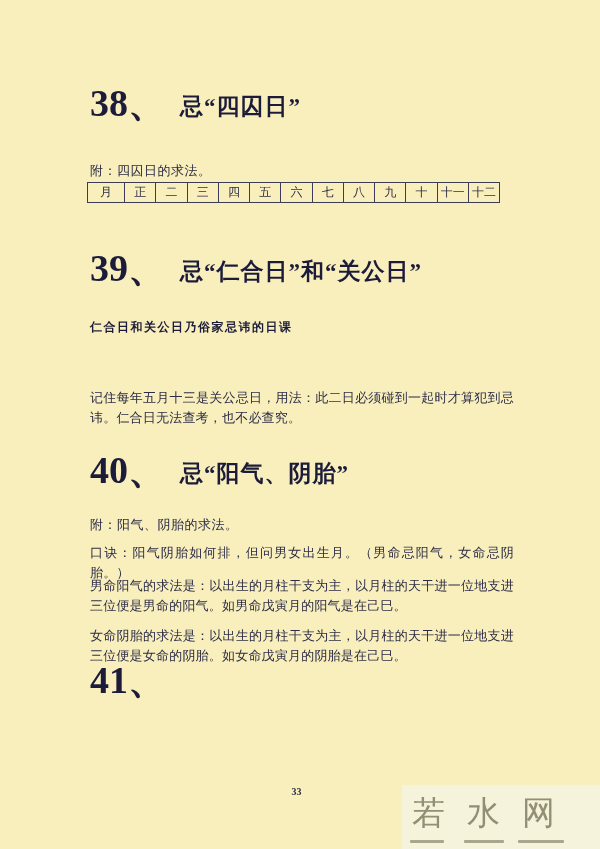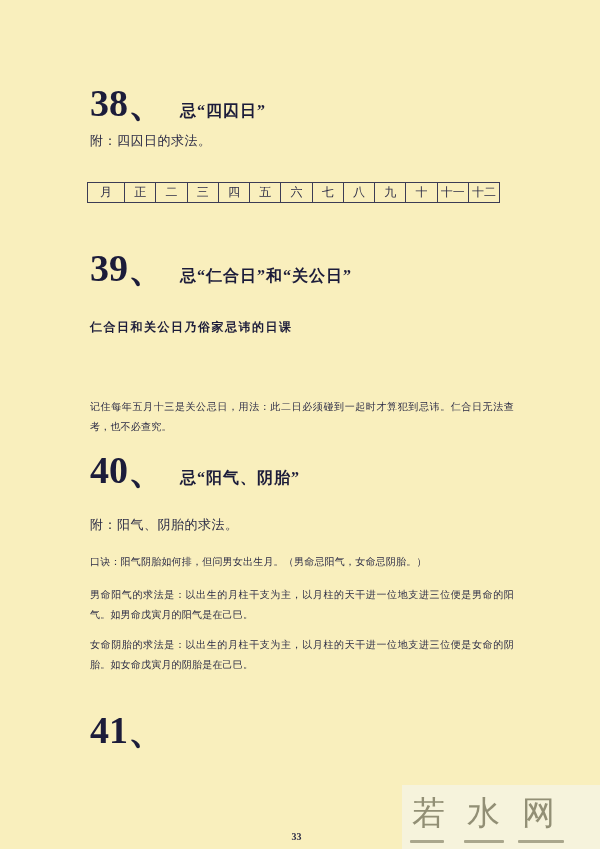--- a/index.html
+++ b/index.html
@@ -15,40 +15,40 @@
   body{width:600px;height:849px;}
   .page{
     position:relative;width:600px;height:849px;overflow:hidden;
     background:var(--bg);
     font-family:"Liberation Serif","DejaVu Serif",serif;
     color:var(--ink);
   }
   .abs{position:absolute;left:90px;right:86px;}
   .heading{display:flex;align-items:flex-end;color:var(--navy);}
   .heading .num{font-size:38px;font-weight:bold;line-height:1;letter-spacing:0;}
-  .heading .title{font-size:16px;font-weight:bold;margin-left:14px;letter-spacing:1px;white-space:nowrap;}
+  .heading .title{font-size:23px;font-weight:bold;margin-left:14px;letter-spacing:1px;white-space:nowrap;}
   .h41 .title{font-size:25px;margin-left:2px;letter-spacing:1px;}
   .note{font-size:13px;letter-spacing:0.5px;}
-  .para{font-size:10px;line-height:20px;text-align:justify;letter-spacing:0.2px;margin-top:9px;}
+  .para{font-size:13px;line-height:20px;text-align:justify;letter-spacing:0.2px;}
   .subtitle{
     font-family:"Liberation Sans","DejaVu Sans",sans-serif;
     font-size:12px;font-weight:bold;color:var(--navy);letter-spacing:1.5px;
   }
   table.fourprison{
     border-collapse:collapse;table-layout:fixed;width:413px;
     font-size:12px;color:var(--ink);
   }
   table.fourprison td{
     border:1px solid var(--border);
     text-align:center;height:19px;padding:0;line-height:19px;
     overflow:hidden;white-space:nowrap;
   }
   .pageno{
     position:absolute;top:786px;left:0;width:593px;text-align:center;
-    font-size:10px;font-weight:bold;color:var(--ink);margin-top:45px;
+    font-size:10px;font-weight:bold;color:var(--ink);
   }
   .watermark{
     position:absolute;right:0;bottom:0;width:198px;height:64px;
     background:var(--wm-bg);
   }
   .wm-text{
     position:absolute;left:10px;top:11px;
     font-family:"Liberation Sans","DejaVu Sans",sans-serif;
     font-size:33px;line-height:1;color:var(--wm-ink);
     letter-spacing:22px;white-space:nowrap;
@@ -63,21 +63,21 @@
 </style>
 </head>
 <body>
 
 <div class="page">
 
   <div class="abs heading" style="top:84px">
     <span class="num">38、</span>
     <span class="title">忌“四囚日”</span>
   </div>
-  <div class="abs note" style="top:132px">附：四囚日的求法。</div>
+  <div class="abs note" style="top:162px">附：四囚日的求法。</div>
 
   <table class="fourprison" style="position:absolute;left:87px;top:182px">
     <colgroup>
         <col style="width:37px">
       </colgroup>
     <tbody>
         <tr>
       <td>月</td>
       <td>正</td>
       <td>二</td>
@@ -104,21 +104,21 @@
 
   <div class="abs heading" style="top:451px">
     <span class="num">40、</span>
     <span class="title">忌“阳气、阴胎”</span>
   </div>
   <div class="abs note" style="top:516px">附：阳气、阴胎的求法。</div>
   <div class="abs para" style="top:543px">口诀：阳气阴胎如何排，但问男女出生月。（男命忌阳气，女命忌阴胎。）</div>
   <div class="abs para" style="top:626px">女命阴胎的求法是：以出生的月柱干支为主，以月柱的天干进一位地支进三位便是女命的阴胎。如女命戊寅月的阴胎是在己巳。</div>
   <div class="abs para" style="top:576px">男命阳气的求法是：以出生的月柱干支为主，以月柱的天干进一位地支进三位便是男命的阳气。如男命戊寅月的阳气是在己巳。</div>
 
-  <div class="abs heading h41" style="top:711px">
+  <div class="abs heading h41" style="top:661px">
     <span class="num">41、</span>
   </div>
 
   <div class="pageno">33</div>
 
   <div class="watermark">
     <div class="wm-text">若水网</div>
     <div class="wm-sub s1"></div>
     <div class="wm-sub s2"></div>
     <div class="wm-sub s3"></div>

